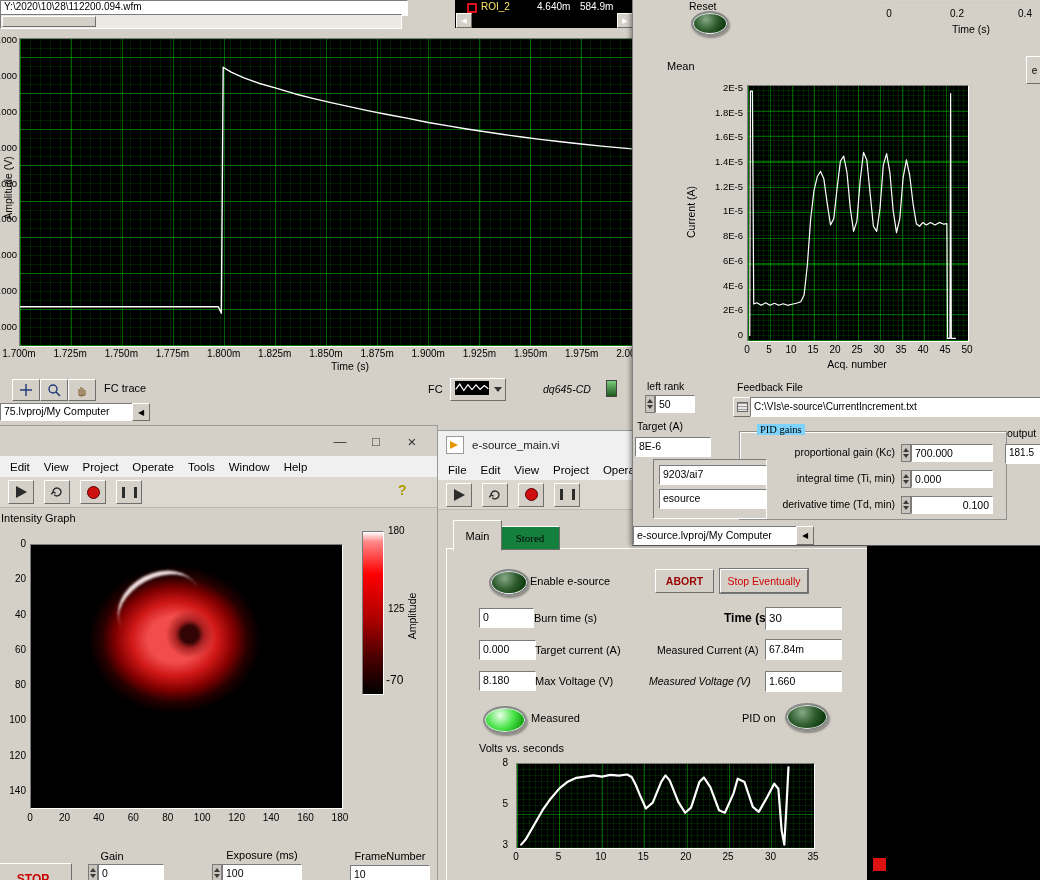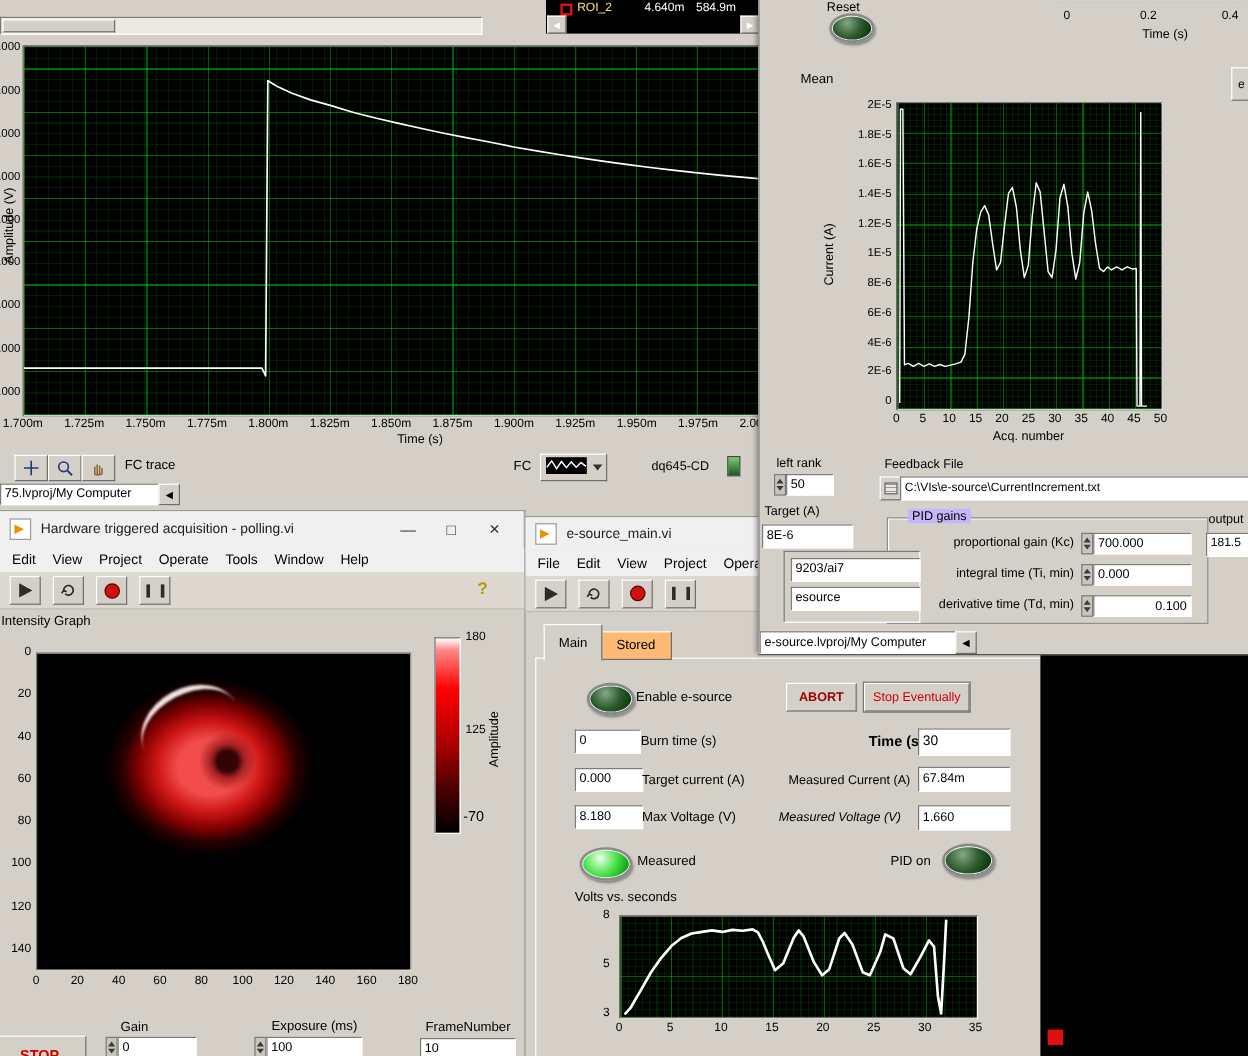--- a/index.html
+++ b/index.html
@@ -42,20 +42,21 @@
   .lvicon{position:relative;display:inline-block;width:16px;height:16px;background:#fff;border:1px solid #999;flex:0 0 16px;}
   .lvicon:after{content:"";position:absolute;left:3px;top:4px;border-left:8px solid #e69500;border-top:4px solid transparent;border-bottom:4px solid transparent;}
   .tab{position:absolute;display:flex;align-items:center;justify-content:center;font-size:11px;}
 </style>
 </head>
 <body>
 
 <div id="root">
 
   <section class="abs" style="left:0;top:0;width:632px;height:425px;background:#d4d0c8;overflow:hidden;">
+    <div class="field" style="left:0;top:0;width:400px;height:14px;line-height:12px;font-size:10px;">Y:\2020\10\28\112200.094.wfm</div>
     <div class="abs sunken" style="left:0;top:14px;width:400px;height:13px;background:#ece9e2;">
       <div class="abs raised" style="left:1px;top:1px;width:92px;height:9px;"></div>
     </div>
 
     <div class="vlabel" style="left:-47px;top:182px;width:110px;height:12px;">Amplitude (V)</div>
     <div class="ticksy" style="left:0;top:34px;width:17px;height:298px;font-size:9.5px;">
         <span>7.000</span>
         <span>6.000</span>
         <span>5.000</span>
         <span>4.000</span>
@@ -124,32 +125,28 @@
 
     <span class="abs" style="left:428px;top:383px;">FC</span>
     <div class="btn" style="left:450px;top:378px;width:54px;height:21px;">
       <span class="abs" style="left:4px;top:2px;width:34px;height:14px;background:#000;">
         <svg class="trace" viewBox="0 0 100 100" preserveAspectRatio="none">
           <polyline fill="none" stroke="#fff" stroke-width="1.2" vector-effect="non-scaling-stroke" points="2,60 14,22 26,68 38,26 50,62 62,28 74,60 86,32 98,55"></polyline>
           </svg>
       </span>
       <span class="abs" style="left:43px;top:8px;width:0;height:0;border:4px solid transparent;border-top:5px solid #333;"></span>
     </div>
-    <span class="abs" style="left:543px;top:383px;font-size:10.5px;">dq645-CD</span>
+    <span class="abs" style="left:543px;top:383px;font-size:10.5px;font-style:italic;">dq645-CD</span>
     <span class="abs" style="left:606px;top:380px;width:9px;height:15px;background:linear-gradient(#7ccb7c,#1d5a1d);border:1px solid #444;"></span>
 
     <div class="field" style="left:0;top:403px;width:131px;height:16px;line-height:15px;">75.lvproj/My Computer</div>
     <span class="btn" style="left:132px;top:403px;width:16px;height:16px;font-size:8px;">◀</span>
   </section>
 
   <section class="abs" style="left:0;top:425px;width:437px;height:456px;background:#d4d0c8;border-top:1px solid #9a9a9a;border-right:1px solid #9a9a9a;">
-    <div class="titlebar" style="left:0;top:0;width:436px;height:30px;">
-      <span class="lvicon" style="margin-left:8px;"></span>
-      <span style="margin-left:8px;color:#222;">Hardware triggered acquisition - polling.vi</span>
-    </div>
     <span class="winbtn" style="left:322px;top:0;">—</span>
     <span class="winbtn" style="left:358px;top:0;">□</span>
     <span class="winbtn" style="left:394px;top:0;font-size:15px;">×</span>
 
     <div class="menubar" style="left:0;top:30px;width:436px;height:21px;">
       <span>Edit</span>
       <span>View</span>
       <span>Project</span>
       <span>Operate</span>
       <span>Tools</span>
@@ -262,22 +259,22 @@
       <span class="tbtn">
           <i class="stopdot"></i>
         </span>
       <span class="tbtn">
           <i class="pauseic"></i>
         </span>
     </div>
 
     <div class="tab" style="left:15px;top:89px;width:47px;height:29px;z-index:3;background:#d4d0c8;
                 border:1px solid;border-color:#fff #6e6e6e #d4d0c8 #fff;">Main</div>
-    <div class="tab" style="left:62px;top:95px;width:58px;height:22px;z-index:1;background:#fdba74;
-                border:1px solid;border-color:#fff #6e6e6e #6e6e6e #fff;">Stored</div>
+    <div class="tab" style="left:62px;top:95px;width:58px;height:22px;z-index:1;background:#15803d;
+                border:1px solid;border-color:#fff #6e6e6e #6e6e6e #fff;font-family:Liberation Serif, serif;">Stored</div>
     <div class="abs raised" style="left:8px;top:117px;width:424px;height:340px;"></div>
 
     <div class="led off" style="left:51px;top:138px;width:36px;height:23px;"></div>
     <span class="abs" style="left:92px;top:144px;">Enable e-source</span>
     <div class="btn" style="left:217px;top:138px;width:57px;height:22px;color:#990000;font-weight:bold;font-size:10.5px;">ABORT</div>
     <div class="btn" style="left:282px;top:138px;width:86px;height:22px;color:#d00000;font-size:10.5px;outline:1px solid #777;">Stop Eventually</div>
 
     <div class="field" style="left:41px;top:177px;width:47px;height:18px;">0</div>
     <span class="abs" style="left:96px;top:181px;">Burn time (s)</span>
     <span class="abs" style="left:286px;top:180px;font-weight:bold;font-size:12px;">Time (s)</span>
@@ -399,21 +396,21 @@
     <span class="abs" style="left:104px;top:381px;font-size:10.5px;">Feedback File</span>
     <div class="btn" style="left:100px;top:397px;width:16px;height:18px;">
       <span style="display:block;width:9px;height:8px;background:repeating-linear-gradient(#9a9a9a 0 1px,#e8e8e8 1px 3px);border:1px solid #666;"></span>
     </div>
     <div class="field" style="left:117px;top:397px;width:289px;height:18px;font-size:10px;line-height:17px;">C:\VIs\e-source\CurrentIncrement.txt</div>
 
     <span class="abs" style="left:4px;top:420px;font-size:10.5px;">Target (A)</span>
     <div class="field" style="left:2px;top:437px;width:68px;height:18px;">8E-6</div>
 
     <div class="abs" style="left:106px;top:431px;width:266px;height:87px;border:1px solid #8f8f8f;box-shadow:inset 1px 1px 0 #ffffff;"></div>
-    <span class="abs" style="left:124px;top:424px;background:#c4b5fd;padding:0 3px;z-index:2;font-size:10.5px;">PID gains</span>
+    <span class="abs" style="left:124px;top:424px;background:#7dd3fc;padding:0 3px;z-index:2;font-size:10.5px;font-family:Liberation Serif, serif;">PID gains</span>
     <span class="abs" style="left:112px;top:446px;width:150px;text-align:right;font-size:10.5px;">proportional gain (Kc)</span>
     <div class="numctl" style="left:268px;top:444px;width:92px;height:18px;">
       <span class="spin">
           <i class="u"></i>
           <i class="d"></i>
         </span>
       <span class="nfield">700.000</span>
     </div>
     <span class="abs" style="left:112px;top:472px;width:150px;text-align:right;font-size:10.5px;">integral time (Ti, min)</span>
     <div class="numctl" style="left:268px;top:470px;width:92px;height:18px;">

